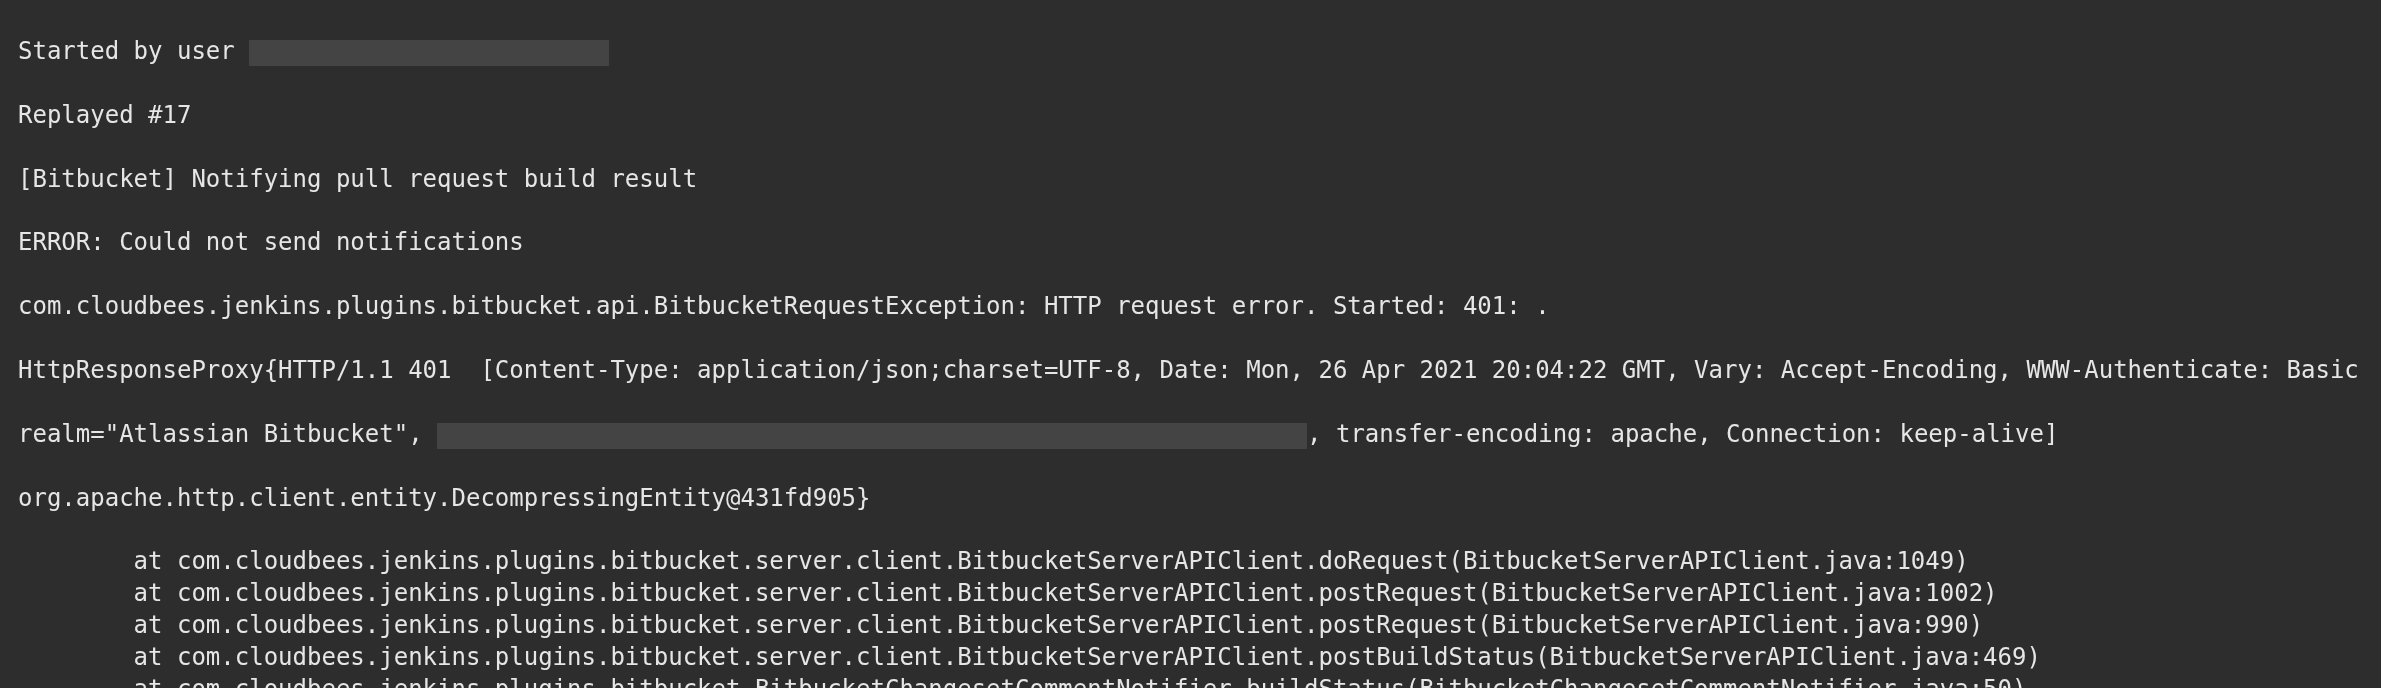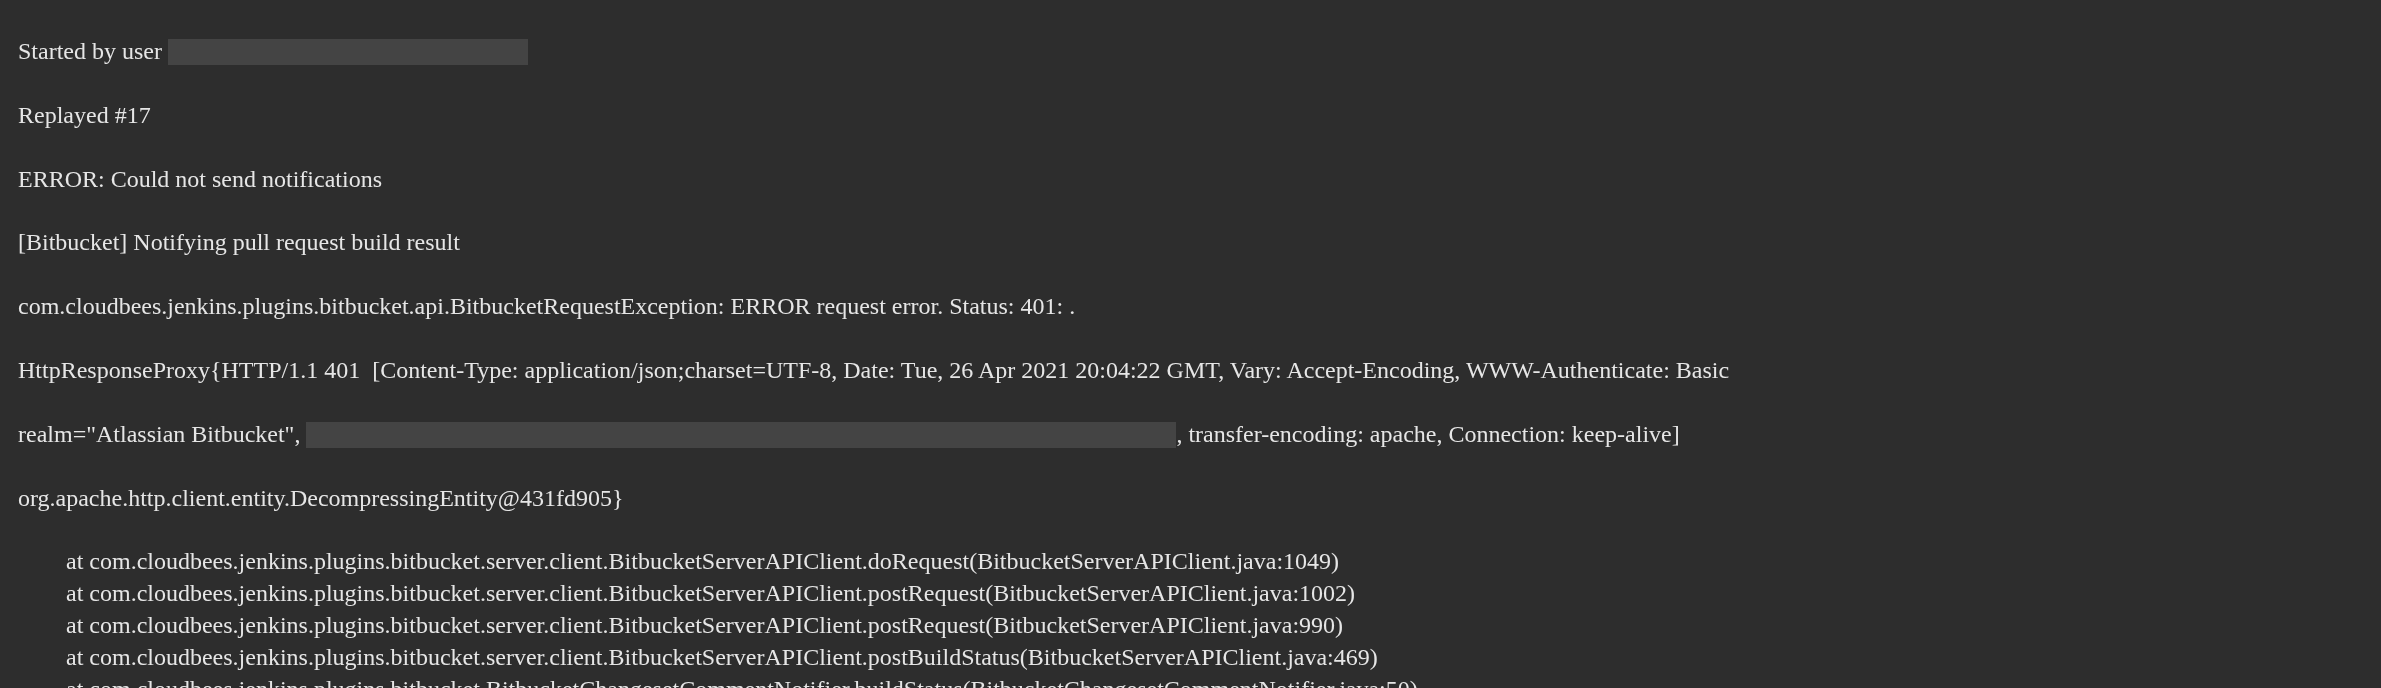--- a/index.html
+++ b/index.html
@@ -13,37 +13,36 @@
     width: 2381px;
   }
   .console {
     padding: 4px 18px 0 18px;
     white-space: pre;
     overflow: hidden;
   }
   .line {
     display: block;
     white-space: pre;
-    font-family: Liberation Serif, serif;
   }
   .redact {
     display: inline-block;
     background: #444444;
     vertical-align: text-bottom;
     height: 1.1em;
     position: relative;
     top: 0.05em;
   }
 </style>
 </head>
 <body>
 
 <div class="console">
 <span class="line"><span>Started by user </span><span class="redact" style="width:360px"></span></span>
 <span class="line">Replayed #17</span>
+<span class="line">[Bitbucket] Notifying pull request build result</span>
 <span class="line">ERROR: Could not send notifications</span>
-<span class="line">[Bitbucket] Notifying pull request build result</span>
-<span class="line">com.cloudbees.jenkins.plugins.bitbucket.api.BitbucketRequestException: ERROR request error. Status: 401: .</span>
-<span class="line">HttpResponseProxy{HTTP/1.1 401  [Content-Type: application/json;charset=UTF-8, Date: Tue, 26 Apr 2021 20:04:22 GMT, Vary: Accept-Encoding, WWW-Authenticate: Basic </span>
+<span class="line">com.cloudbees.jenkins.plugins.bitbucket.api.BitbucketRequestException: HTTP request error. Started: 401: .</span>
+<span class="line">HttpResponseProxy{HTTP/1.1 401  [Content-Type: application/json;charset=UTF-8, Date: Mon, 26 Apr 2021 20:04:22 GMT, Vary: Accept-Encoding, WWW-Authenticate: Basic </span>
 <span class="line"><span>realm="Atlassian Bitbucket", </span><span class="redact" style="width:870px"></span><span>, transfer-encoding: apache, Connection: keep-alive] </span></span>
 <span class="line">org.apache.http.client.entity.DecompressingEntity@431fd905}</span>
 <div id="stack-container"><span class="line">        at com.cloudbees.jenkins.plugins.bitbucket.server.client.BitbucketServerAPIClient.doRequest(BitbucketServerAPIClient.java:1049)</span><span class="line">        at com.cloudbees.jenkins.plugins.bitbucket.server.client.BitbucketServerAPIClient.postRequest(BitbucketServerAPIClient.java:1002)</span><span class="line">        at com.cloudbees.jenkins.plugins.bitbucket.server.client.BitbucketServerAPIClient.postRequest(BitbucketServerAPIClient.java:990)</span><span class="line">        at com.cloudbees.jenkins.plugins.bitbucket.server.client.BitbucketServerAPIClient.postBuildStatus(BitbucketServerAPIClient.java:469)</span><span class="line">        at com.cloudbees.jenkins.plugins.bitbucket.BitbucketChangesetCommentNotifier.buildStatus(BitbucketChangesetCommentNotifier.java:50)</span></div>
 </div>
 
 </body></html>

